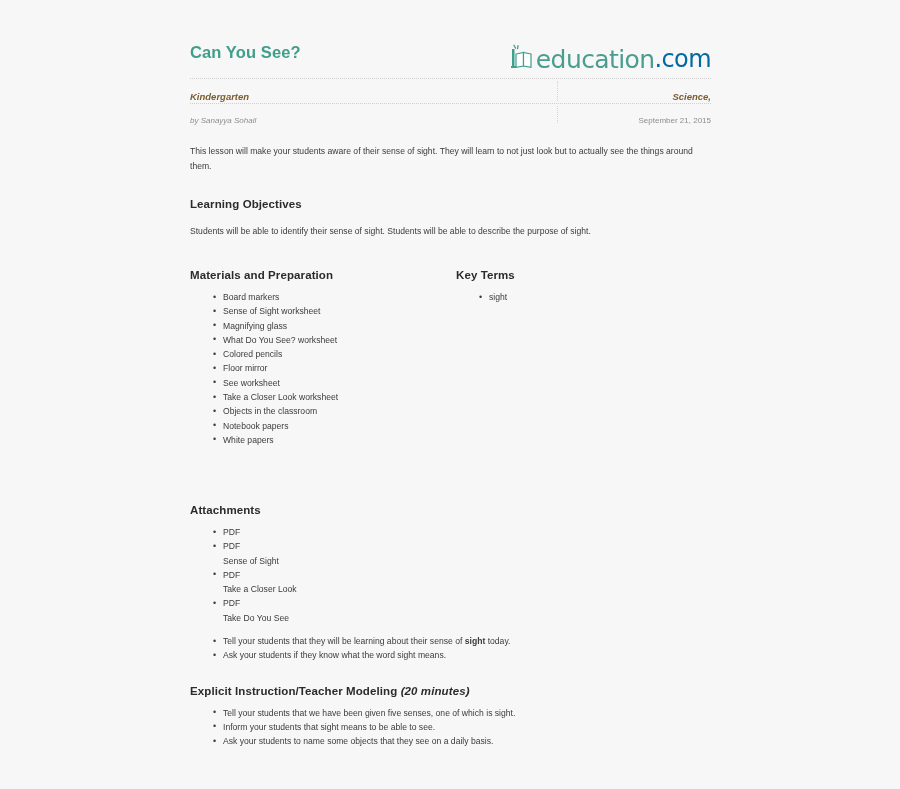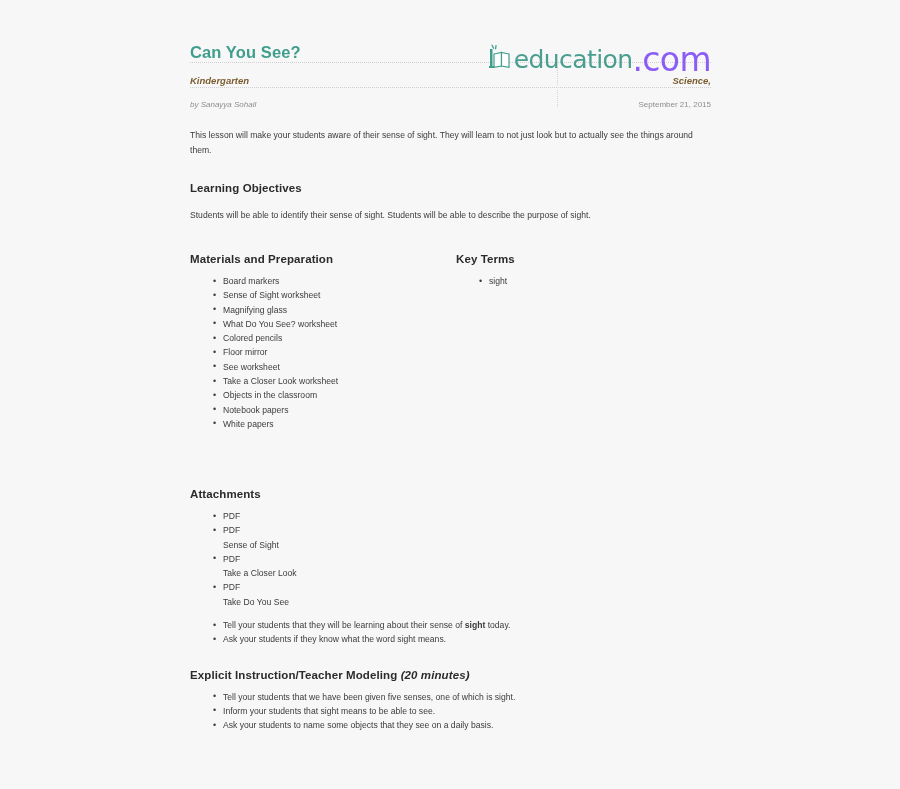--- a/index.html
+++ b/index.html
@@ -18,21 +18,21 @@
     position: absolute;
     left: 190px;
     top: 0;
     width: 521px;
     height: 789px;
   }
 
   
   .doc-header {
     position: relative;
-    padding-top: 26px;
+    padding-top: 42px;
     height: 36px;
   }
   .doc-title {
     position: absolute;
     left: 0;
     top: 43px;
     font-size: 16.5px;
     font-weight: bold;
     color: #3f9e8c;
     letter-spacing: 0.1px;
@@ -52,22 +52,22 @@
     position: relative;
   }
   .brand-word {
     font-size: 25px;
     color: #4a9e8f;
     letter-spacing: -0.6px;
     line-height: 25px;
     font-family: "DejaVu Sans", sans-serif;
   }
   .brand-dotcom {
-    font-size: 33px;
-    color: #8b5cf6;
+    font-size: 24px;
+    color: #0369a1;
     letter-spacing: -0.6px;
     line-height: 25px;
     font-family: "DejaVu Sans", sans-serif;
   }
 
   .rule {
     border-top: 1px dotted #cfcfcf;
     height: 0;
     font-size: 0;
     line-height: 0;

